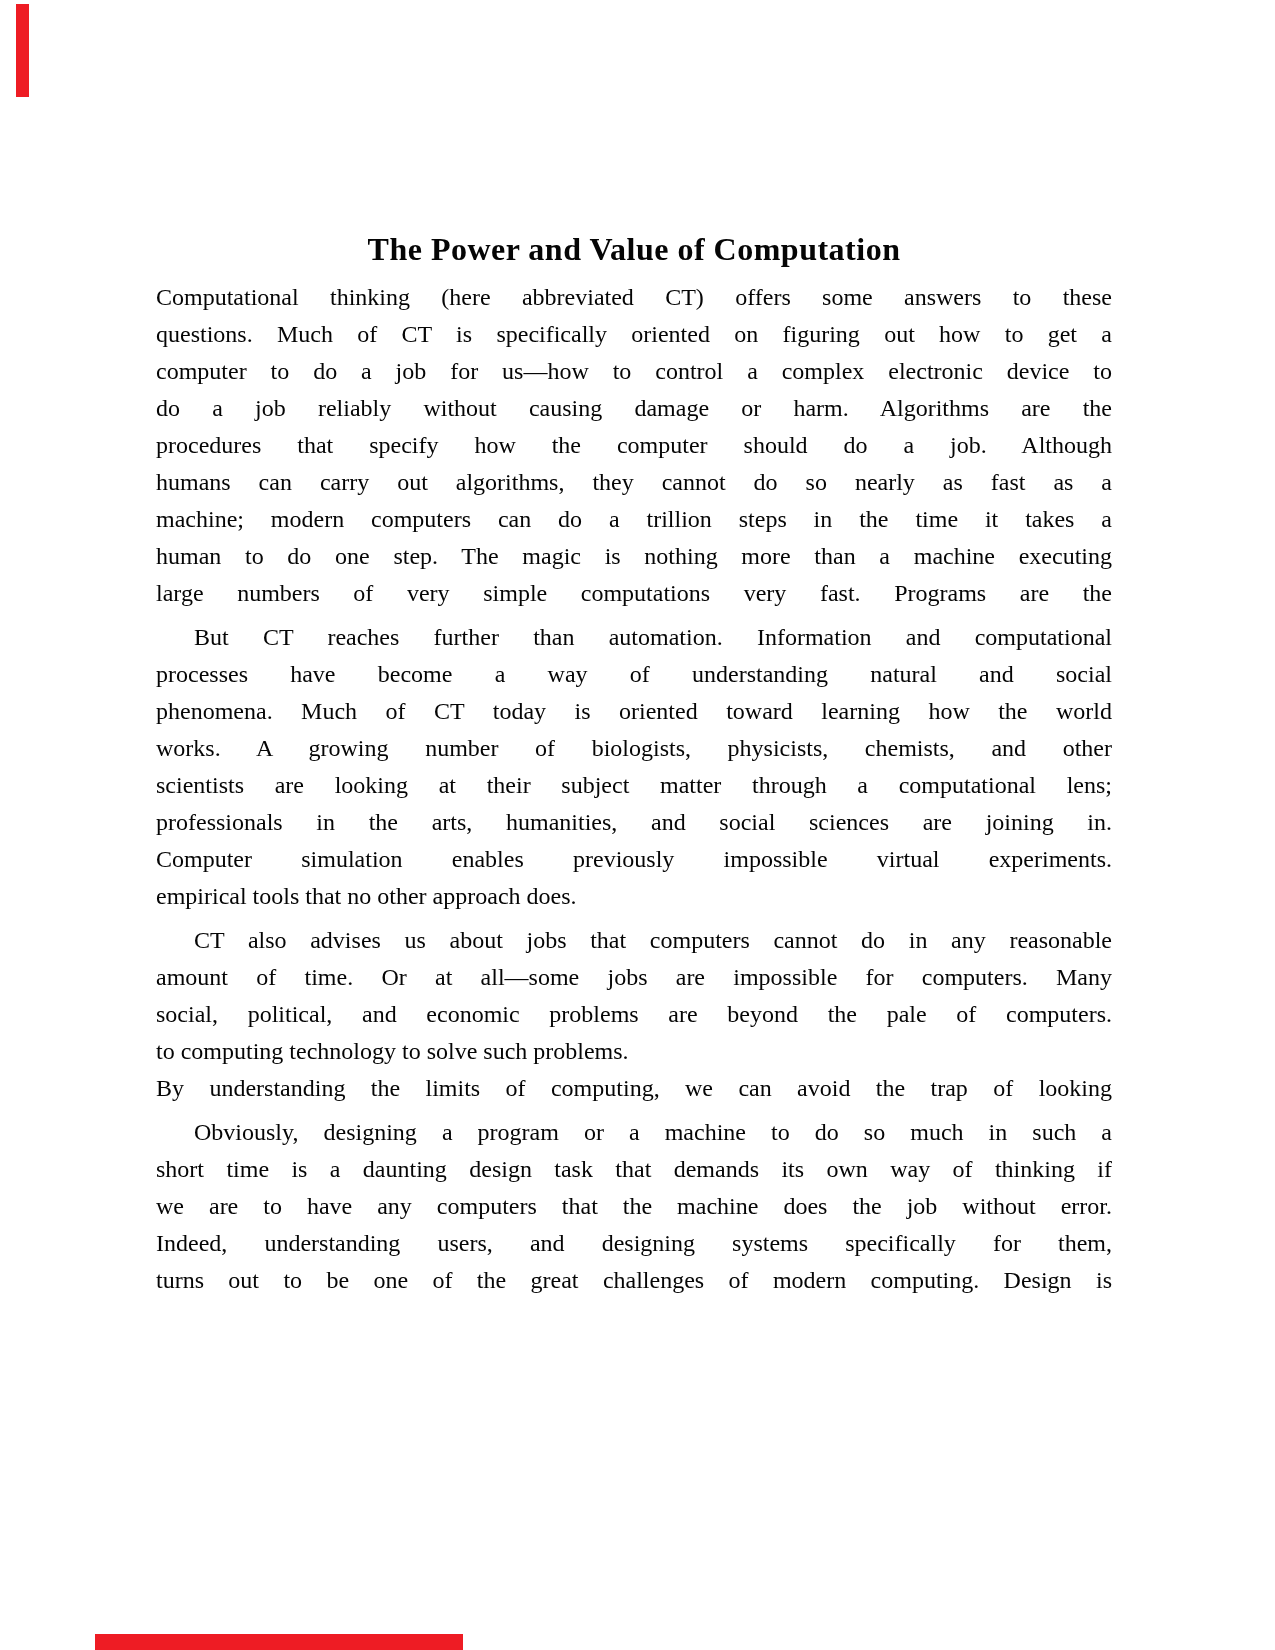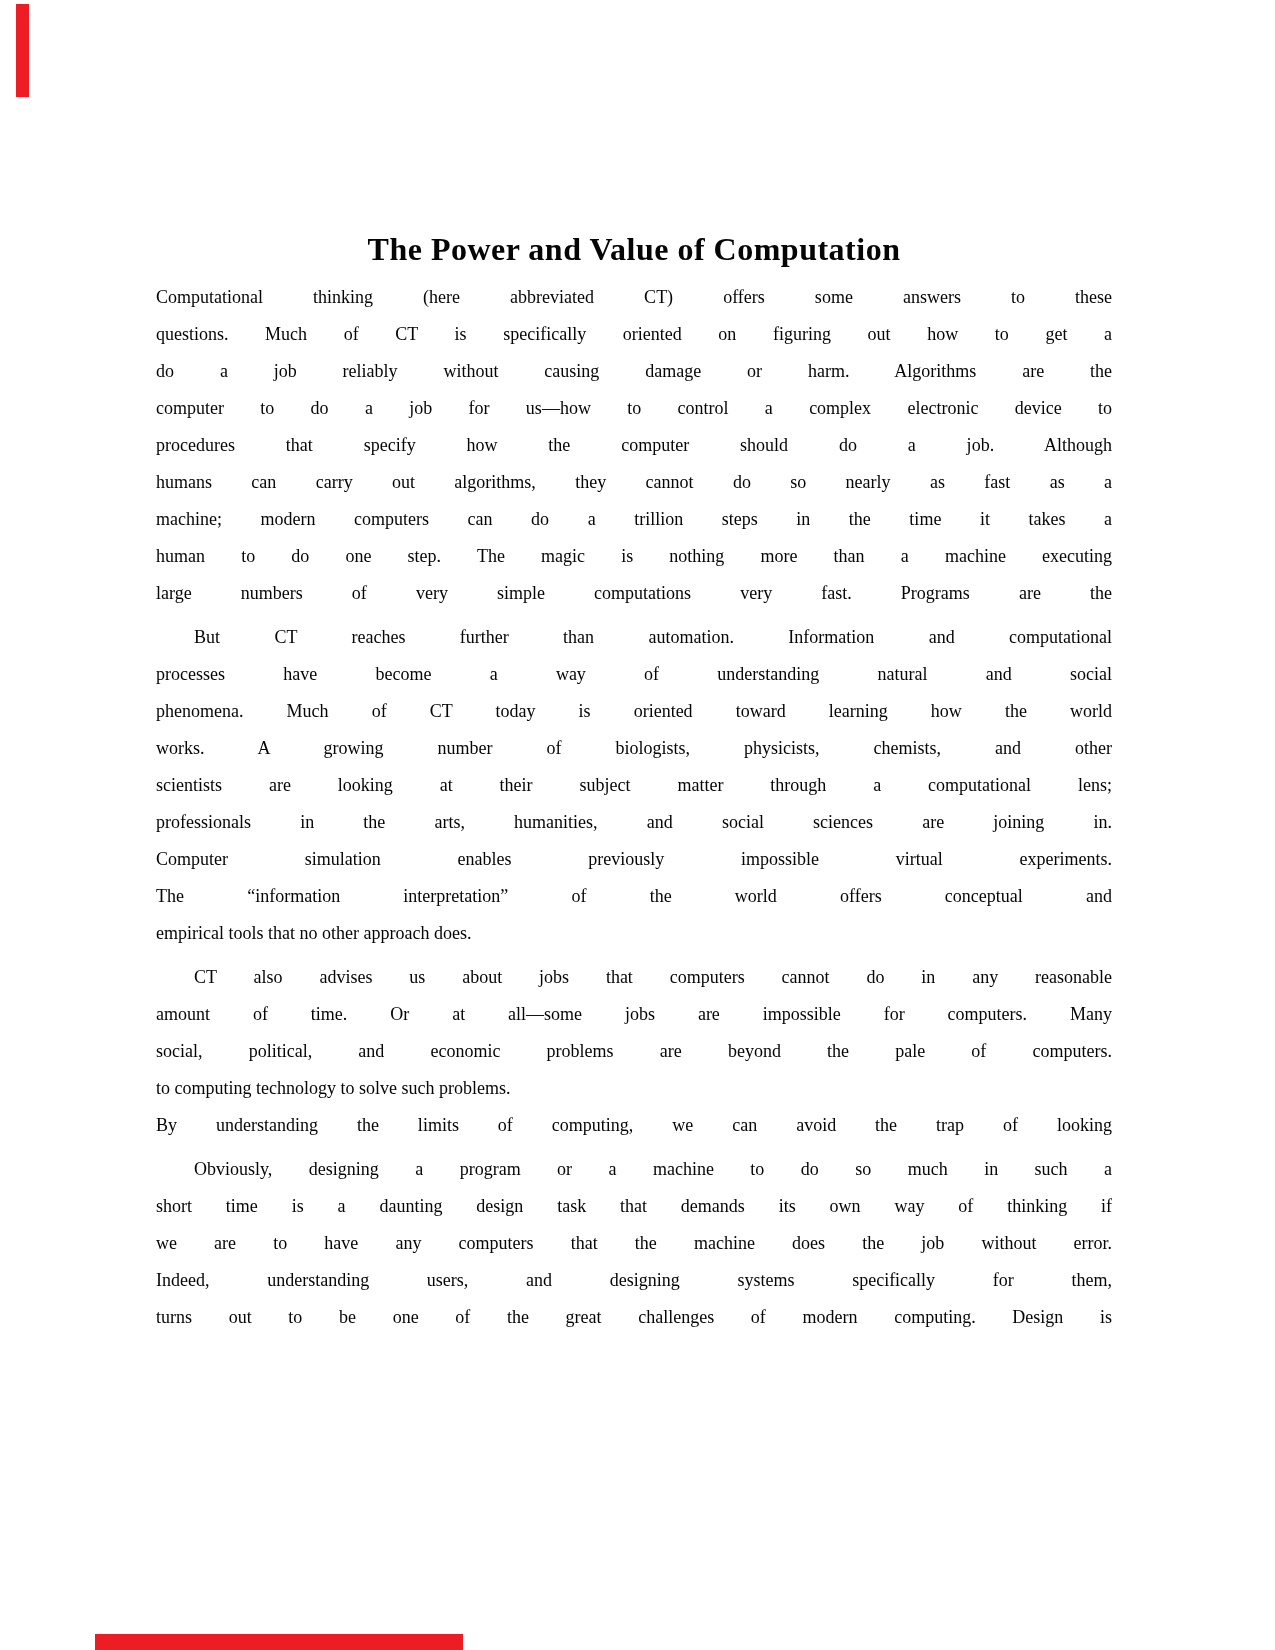--- a/index.html
+++ b/index.html
@@ -26,21 +26,21 @@
     font-size: 32px;
     font-weight: bold;
     line-height: 38px;
     text-align: center;
     letter-spacing: 0.5px;
     white-space: nowrap;
   }
   .para { margin: 0 0 7px 0; }
   .para.last-para { margin-bottom: 12px; }
   .line {
-    font-size: 18px;
+    font-size: 24px;
     line-height: 37px;
     text-align: justify;
     text-align-last: justify;
     -moz-text-align-last: justify;
   }
   .line.indent { text-indent: 38px; }
   .line.lastline { text-align-last: left; -moz-text-align-last: left; }
 </style>
 </head>
 <body>
@@ -48,38 +48,37 @@
 <div class="scan-mark scan-mark-left"></div>
 <div class="scan-mark scan-mark-bottom"></div>
 
 <div class="content">
 
   <h1 class="title">The Power and Value of Computation</h1>
 
   <div class="para">
     <div class="line">Computational thinking (here abbreviated CT) offers some answers to these</div>
     <div class="line">questions. Much of CT is specifically oriented on figuring out how to get a</div>
+    <div class="line">computer to do a job for us—how to control a complex electronic device to</div>
     <div class="line">do a job reliably without causing damage or harm. Algorithms are the</div>
-    <div class="line">computer to do a job for us—how to control a complex electronic device to</div>
     <div class="line">procedures that specify how the computer should do a job. Although</div>
     <div class="line">humans can carry out algorithms, they cannot do so nearly as fast as a</div>
     <div class="line">machine; modern computers can do a trillion steps in the time it takes a</div>
     <div class="line">human to do one step. The magic is nothing more than a machine executing</div>
     <div class="line">large numbers of very simple computations very fast. Programs are the</div>
   </div>
 
   <div class="para">
     <div class="line indent">But CT reaches further than automation. Information and computational</div>
     <div class="line">processes have become a way of understanding natural and social</div>
     <div class="line">phenomena. Much of CT today is oriented toward learning how the world</div>
     <div class="line">works. A growing number of biologists, physicists, chemists, and other</div>
     <div class="line">scientists are looking at their subject matter through a computational lens;</div>
     <div class="line">professionals in the arts, humanities, and social sciences are joining in.</div>
     <div class="line">Computer simulation enables previously impossible virtual experiments.</div>
-    <div class="line">The “information interpretation” of the world offers conceptual and</div>
     <div class="line lastline">empirical tools that no other approach does.</div>
   </div>
 
   <div class="para">
     <div class="line indent">CT also advises us about jobs that computers cannot do in any reasonable</div>
     <div class="line">amount of time. Or at all—some jobs are impossible for computers. Many</div>
     <div class="line">social, political, and economic problems are beyond the pale of computers.</div>
     <div class="line lastline">to computing technology to solve such problems.</div>
     <div class="line">By understanding the limits of computing, we can avoid the trap of looking</div>
   </div>

